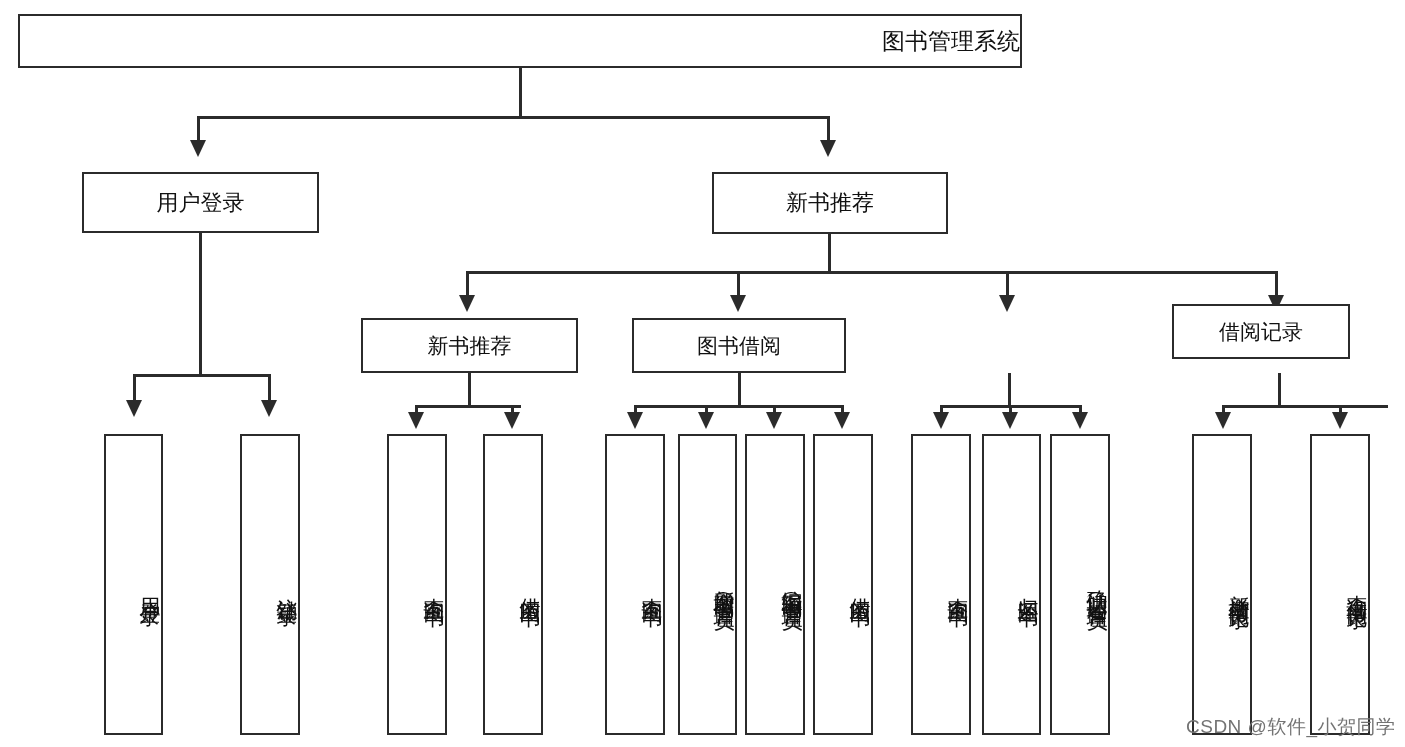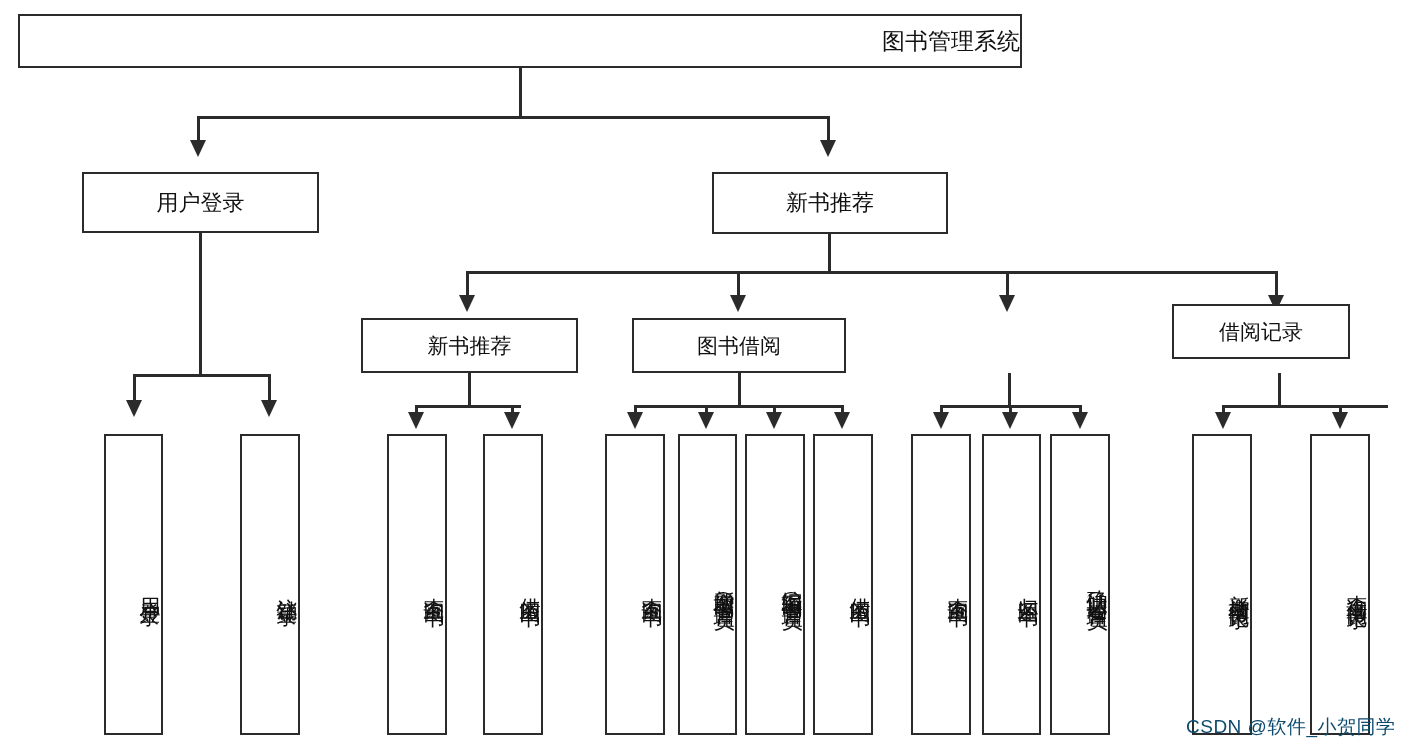--- a/index.html
+++ b/index.html
@@ -60,21 +60,21 @@
     width: 0;
     height: 0;
     border-left: 8px solid transparent;
     border-right: 8px solid transparent;
     border-top: 17px solid #2b2b2b;
   }
 
   
   .watermark {
     position: absolute;
-    color: #0c4a6e;
+    color: #737373;
     font-size: 19px;
     white-space: nowrap;
     letter-spacing: 0.5px;
   }
 </style>
 </head>
 <body>
 
 <div id="canvas">
 

